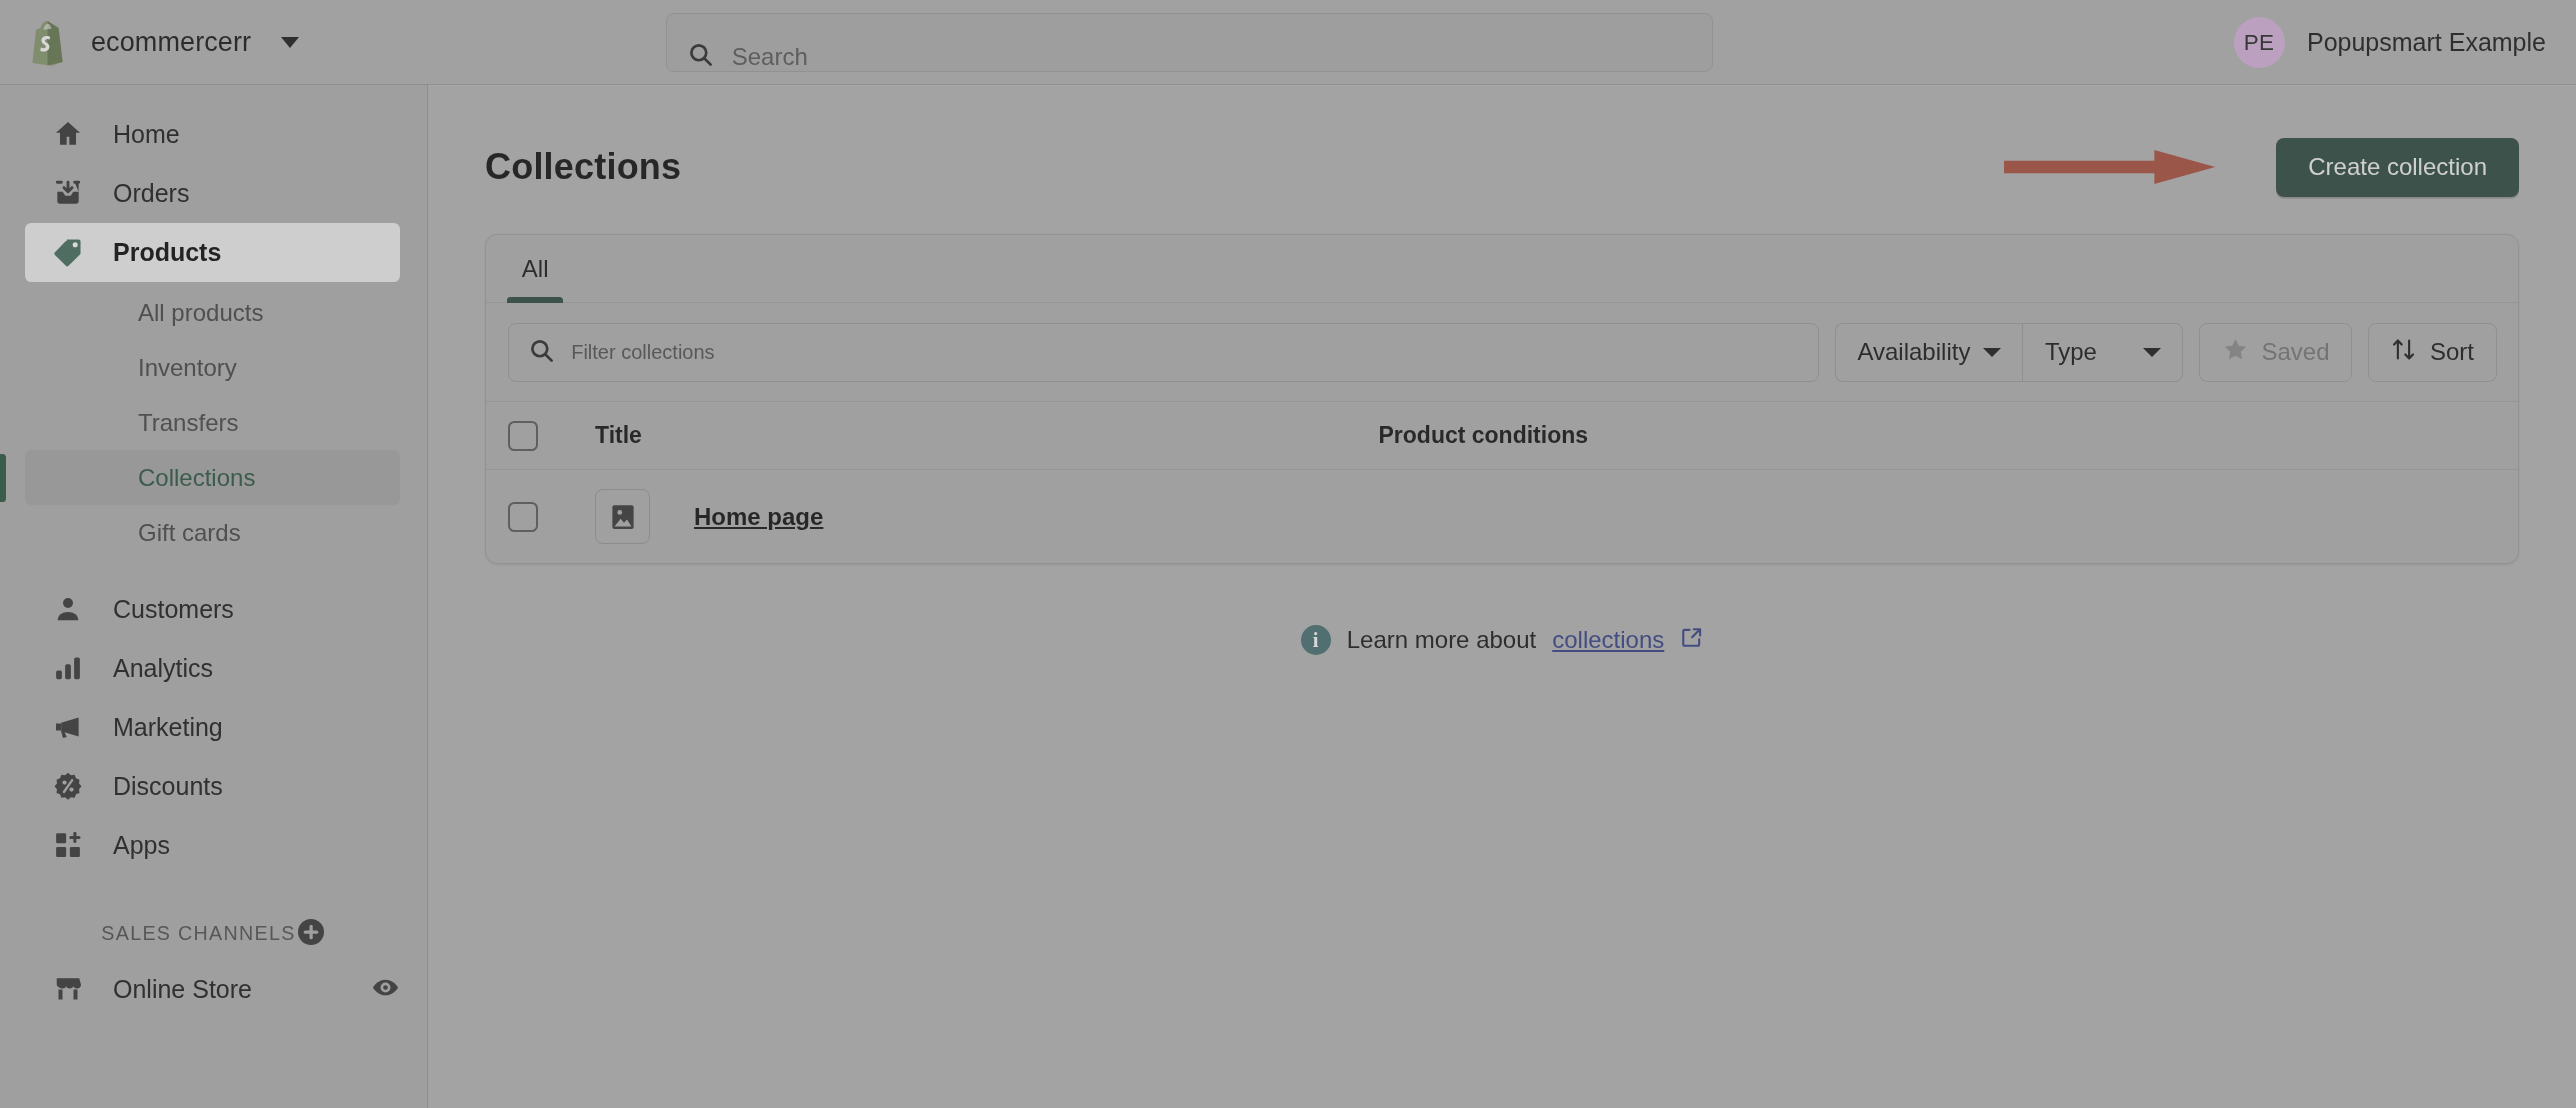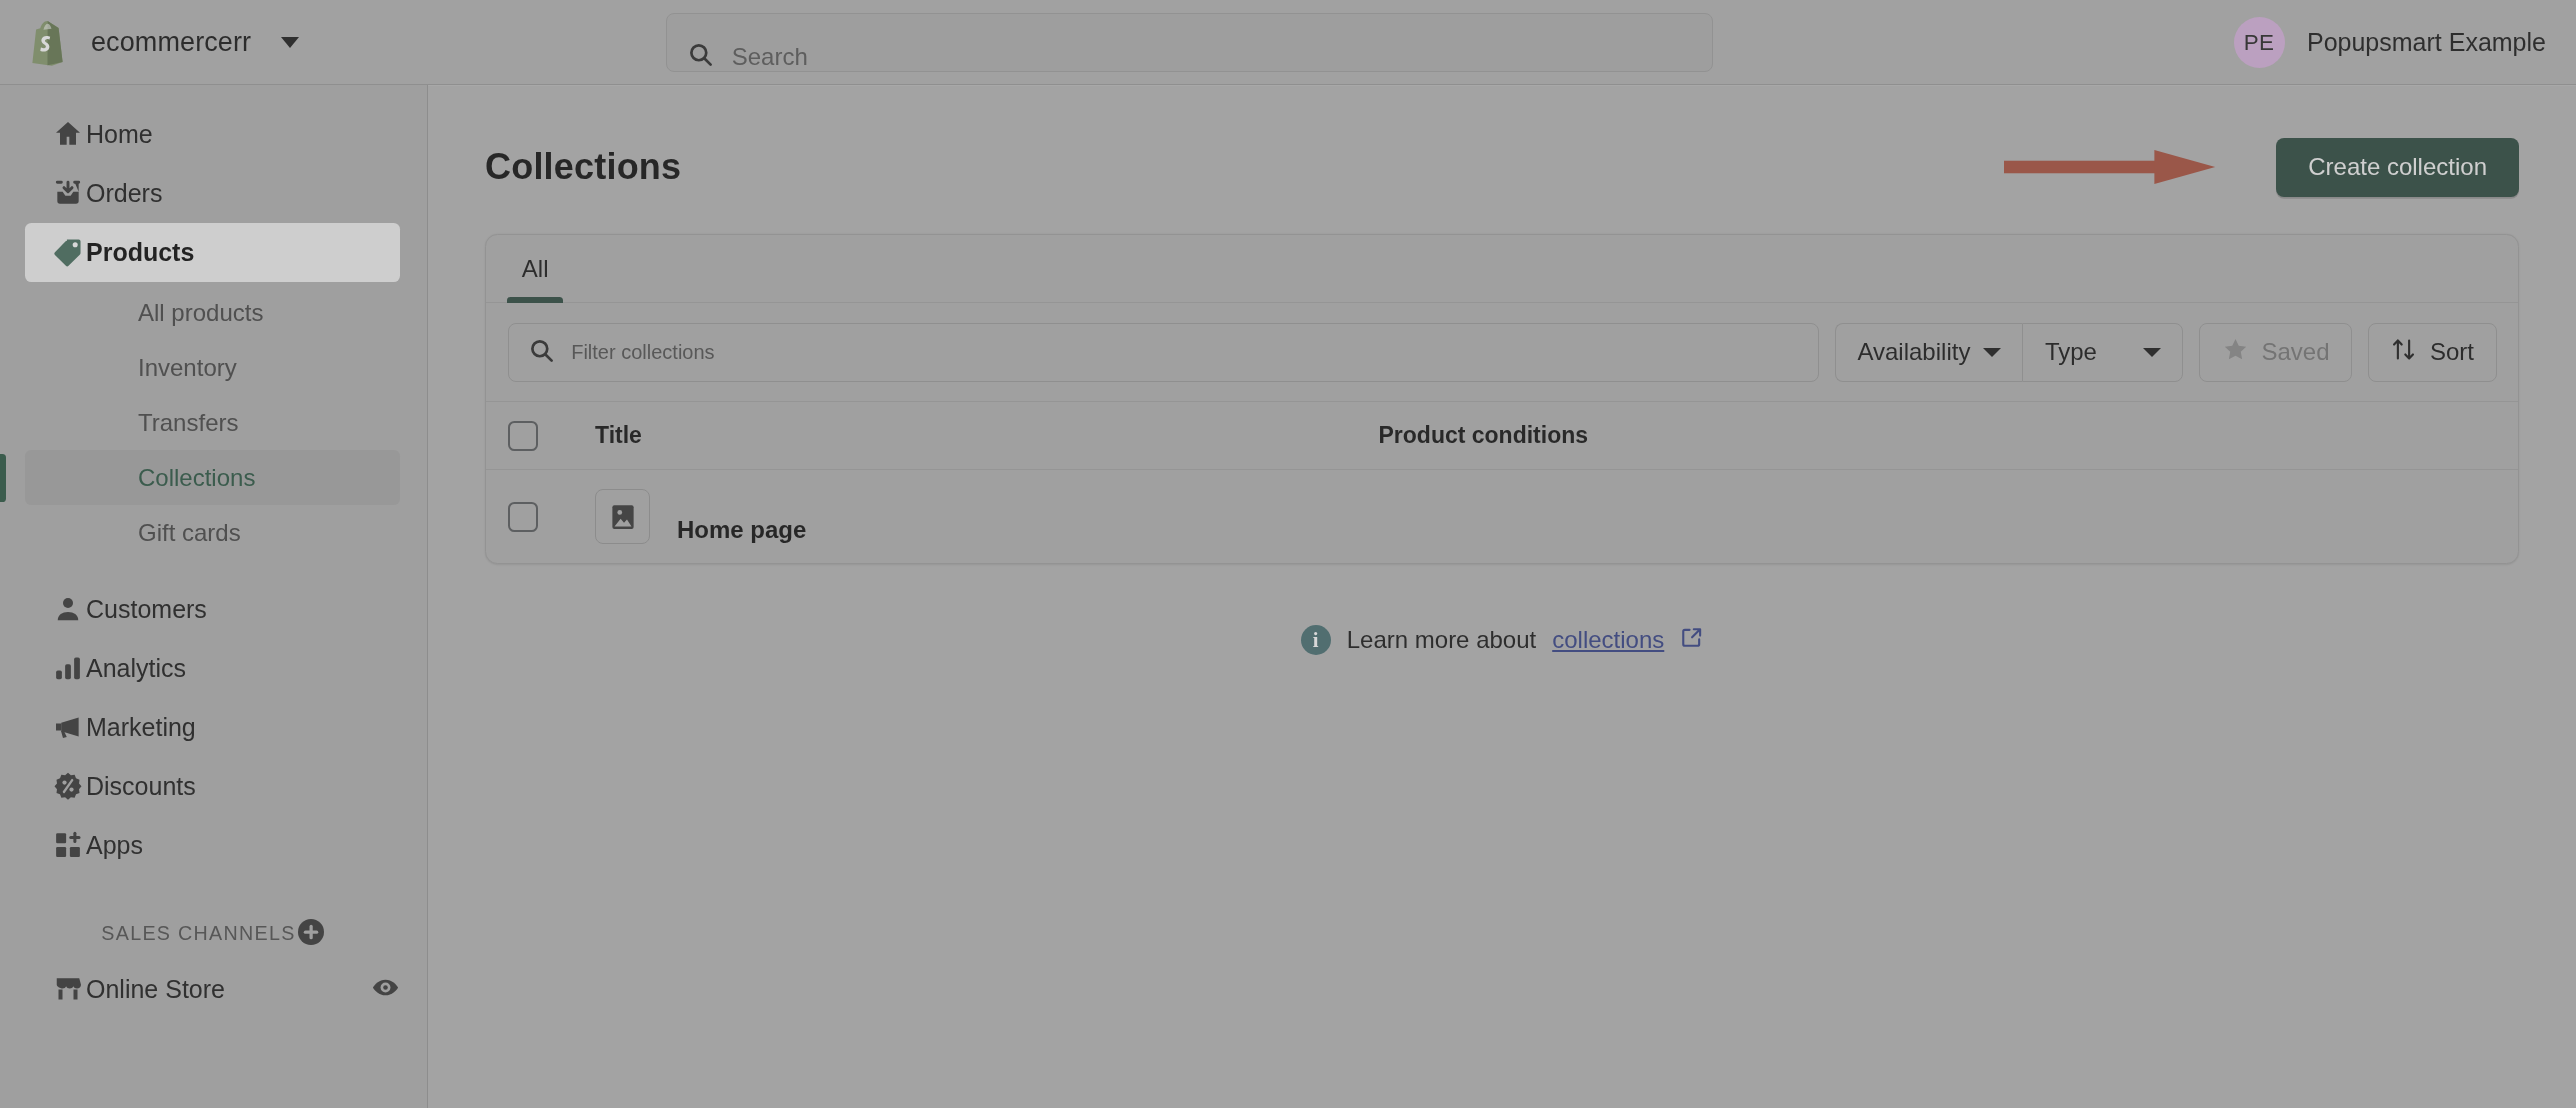--- a/index.html
+++ b/index.html
@@ -69,21 +69,21 @@
     position: absolute; left: 0; top: 85px;
     width: 428px; height: 1023px;
     background: #b3b3b3;
     border-right: 0.9px solid #9c9c9c;
     padding-top: 19.7px;
   }
   .nav-item {
     position: relative;
     display: flex; align-items: center;
     height: 59px; margin: 0 27px 0 25px;
-    padding-left: 25px; 
+    padding-left: 25px; gap: 27px;
     border-radius: 6.3px;
     text-align: center;
   }
   .nav-item .ico { width: 36px; height: 36px; display:flex; align-items:center; justify-content:center;}
   .nav-item .lbl { font-size: 25px; color: #202020; }
   .nav-item.active { background: #f2f2f2; }
   .nav-item.active .lbl { color: #0f0f0f; font-weight: 700; }
 
   .subnav { margin-top: 3.6px; }
   .sub-item {
@@ -200,21 +200,21 @@
     border-bottom: 0.9px solid #a6a6a6;
   }
   .col-check { width: 66px; display:flex; align-items:center; }
   .col-title { width: 805px; font-size: 23px; color: #161616; font-weight: 700; padding-left: 21.5px;}
   .col-cond  { font-size: 23px; color: #161616; font-weight: 700; }
 
   .trow {
     display: flex; align-items: center;
     height: 93px; padding: 0 21.5px;
   }
-  .trow .col-title { display: flex; align-items: flex-end; gap: 27px; padding-left: 21.5px; }
+  .trow .col-title { display: flex; align-items: center; gap: 44px; padding-left: 21.5px; text-decoration: underline; }
   .chk {
     width: 30px; height: 30px;
     border: 2.7px solid #5a5f64; border-radius: 6.3px;
     background: transparent;
   }
   .thumb {
     width: 55px; height: 55px;
     border: 0.9px solid #9a9a9a; border-radius: 8px;
     display: flex; align-items: center; justify-content: center;
     background: transparent;

